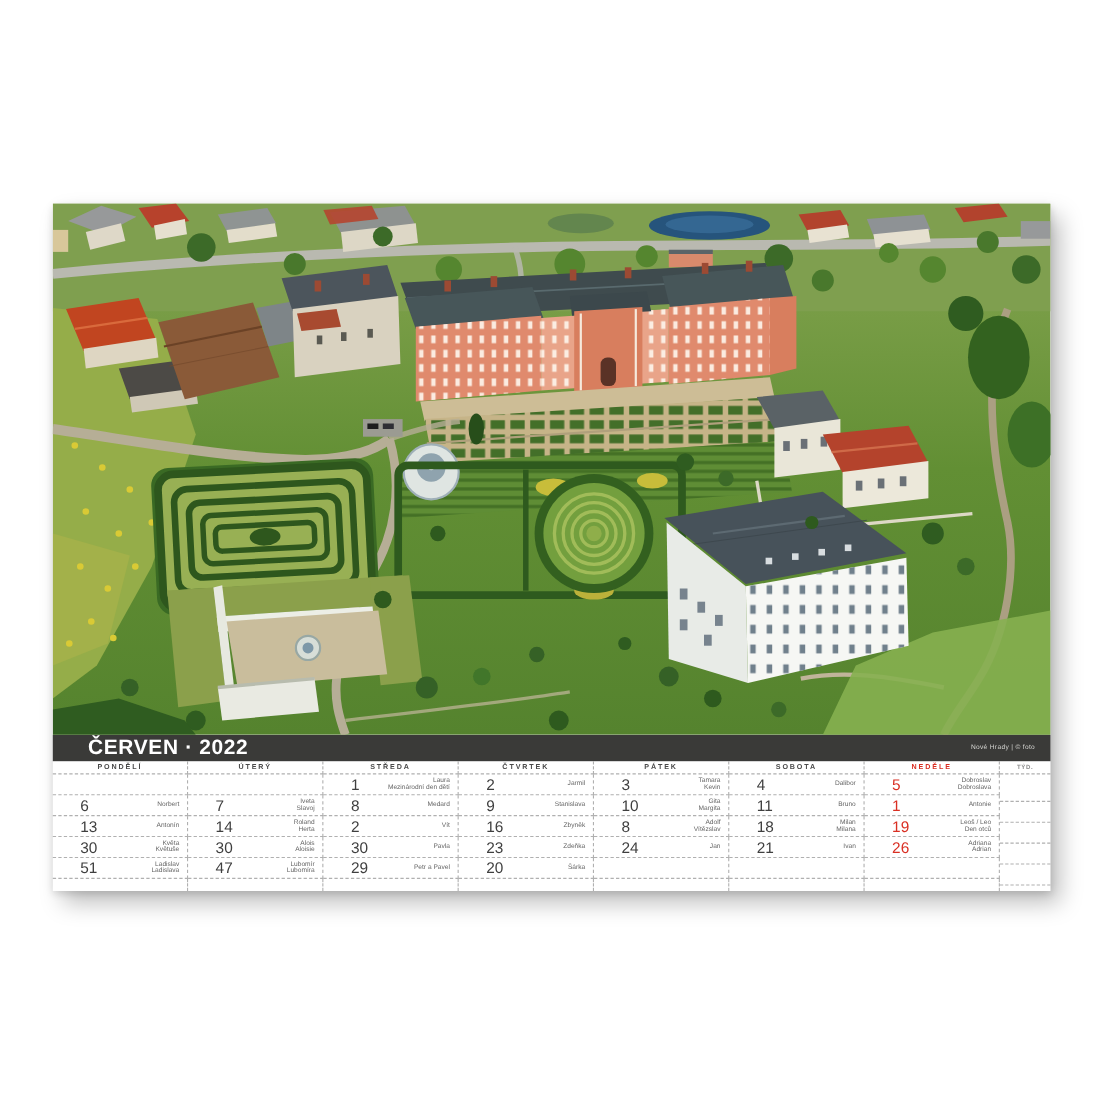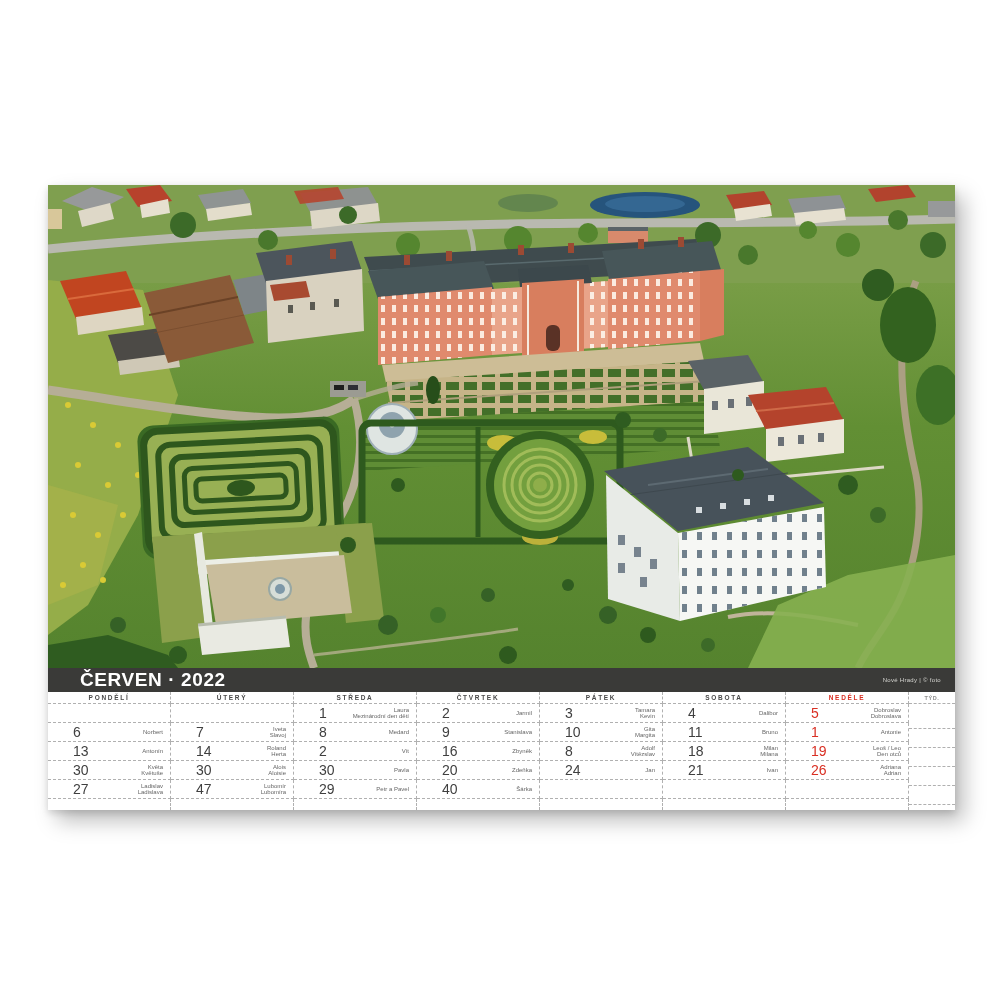--- a/index.html
+++ b/index.html
@@ -476,21 +476,21 @@
           <span>Aloisie</span>
         </span>
       </div>
       <div class="cell">
         <span class="num">30</span>
         <span class="names">
           <span>Pavla</span>
         </span>
       </div>
       <div class="cell">
-        <span class="num">20</span>
+        <span class="num">23</span>
         <span class="names">
           <span>Zdeňka</span>
         </span>
       </div>
       <div class="cell">
         <span class="num">24</span>
         <span class="names">
           <span>Jan</span>
         </span>
       </div>
@@ -502,41 +502,41 @@
       </div>
       <div class="cell sun">
         <span class="num">26</span>
         <span class="names">
           <span>Adriana</span>
           <span>Adrian</span>
         </span>
       </div>
       <div class="cell wkc nr">37.</div>
       <div class="cell">
-        <span class="num">27</span>
+        <span class="num">51</span>
         <span class="names">
           <span>Ladislav</span>
           <span>Ladislava</span>
         </span>
       </div>
       <div class="cell">
         <span class="num">47</span>
         <span class="names">
           <span>Lubomír</span>
           <span>Lubomíra</span>
         </span>
       </div>
       <div class="cell">
         <span class="num">29</span>
         <span class="names">
           <span>Petr a Pavel</span>
         </span>
       </div>
       <div class="cell">
-        <span class="num">40</span>
+        <span class="num">20</span>
         <span class="names">
           <span>Šárka</span>
         </span>
       </div>
       <div class="cell"></div>
       <div class="cell"></div>
       <div class="cell sun"></div>
       <div class="cell wkc nr">26.</div>
       <div class="cell nb"></div>
       <div class="cell nb"></div>

